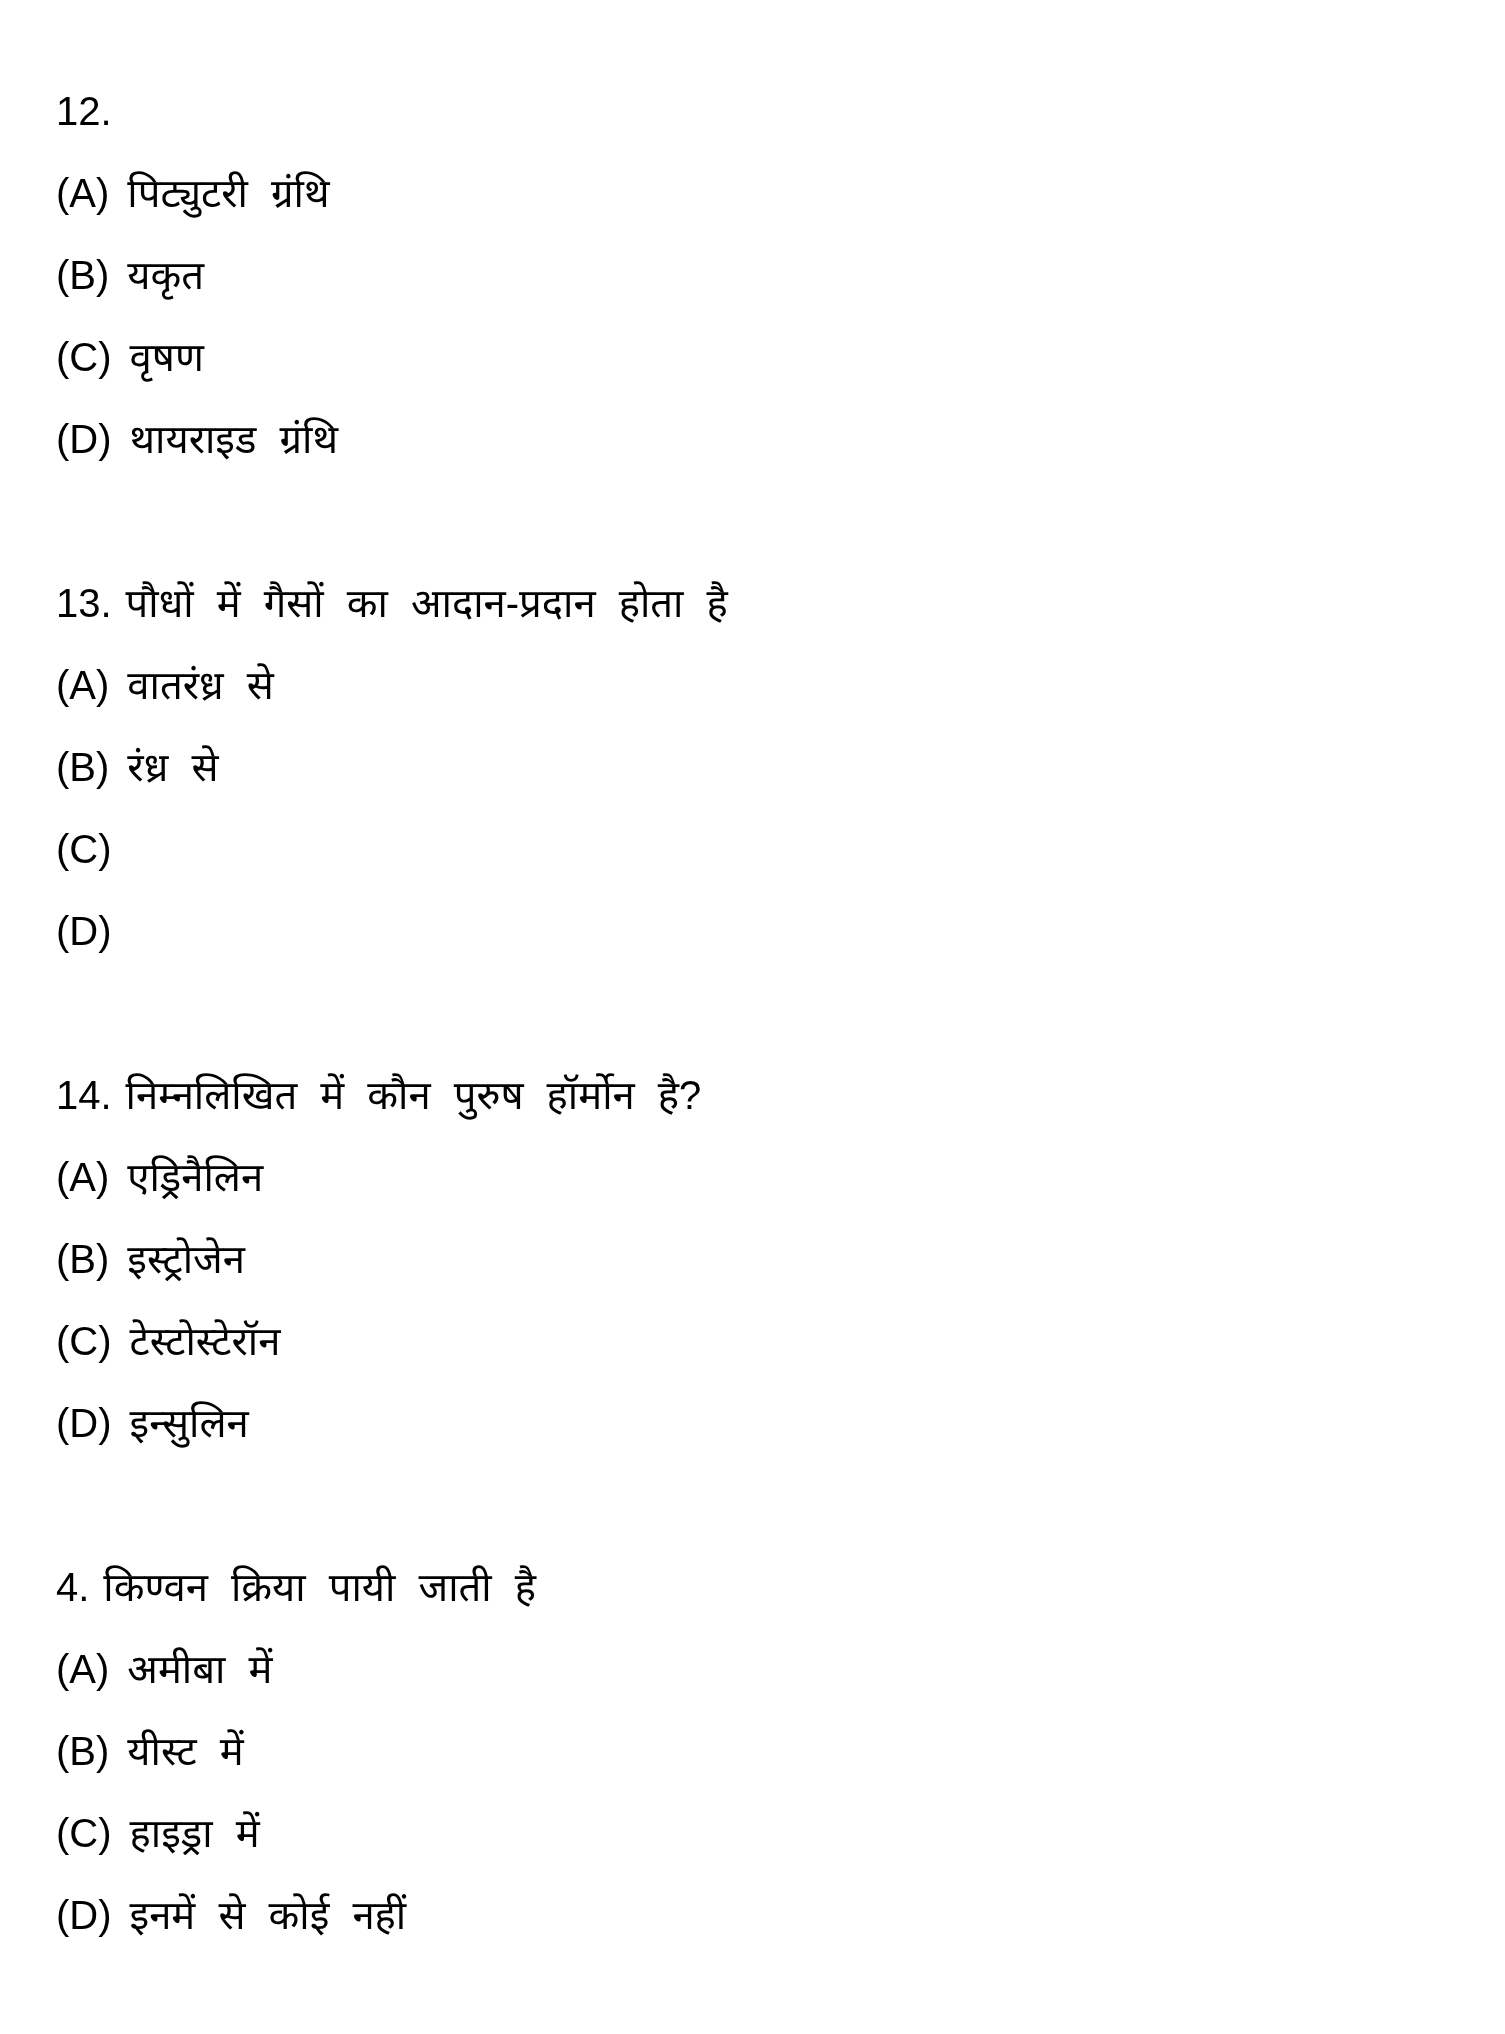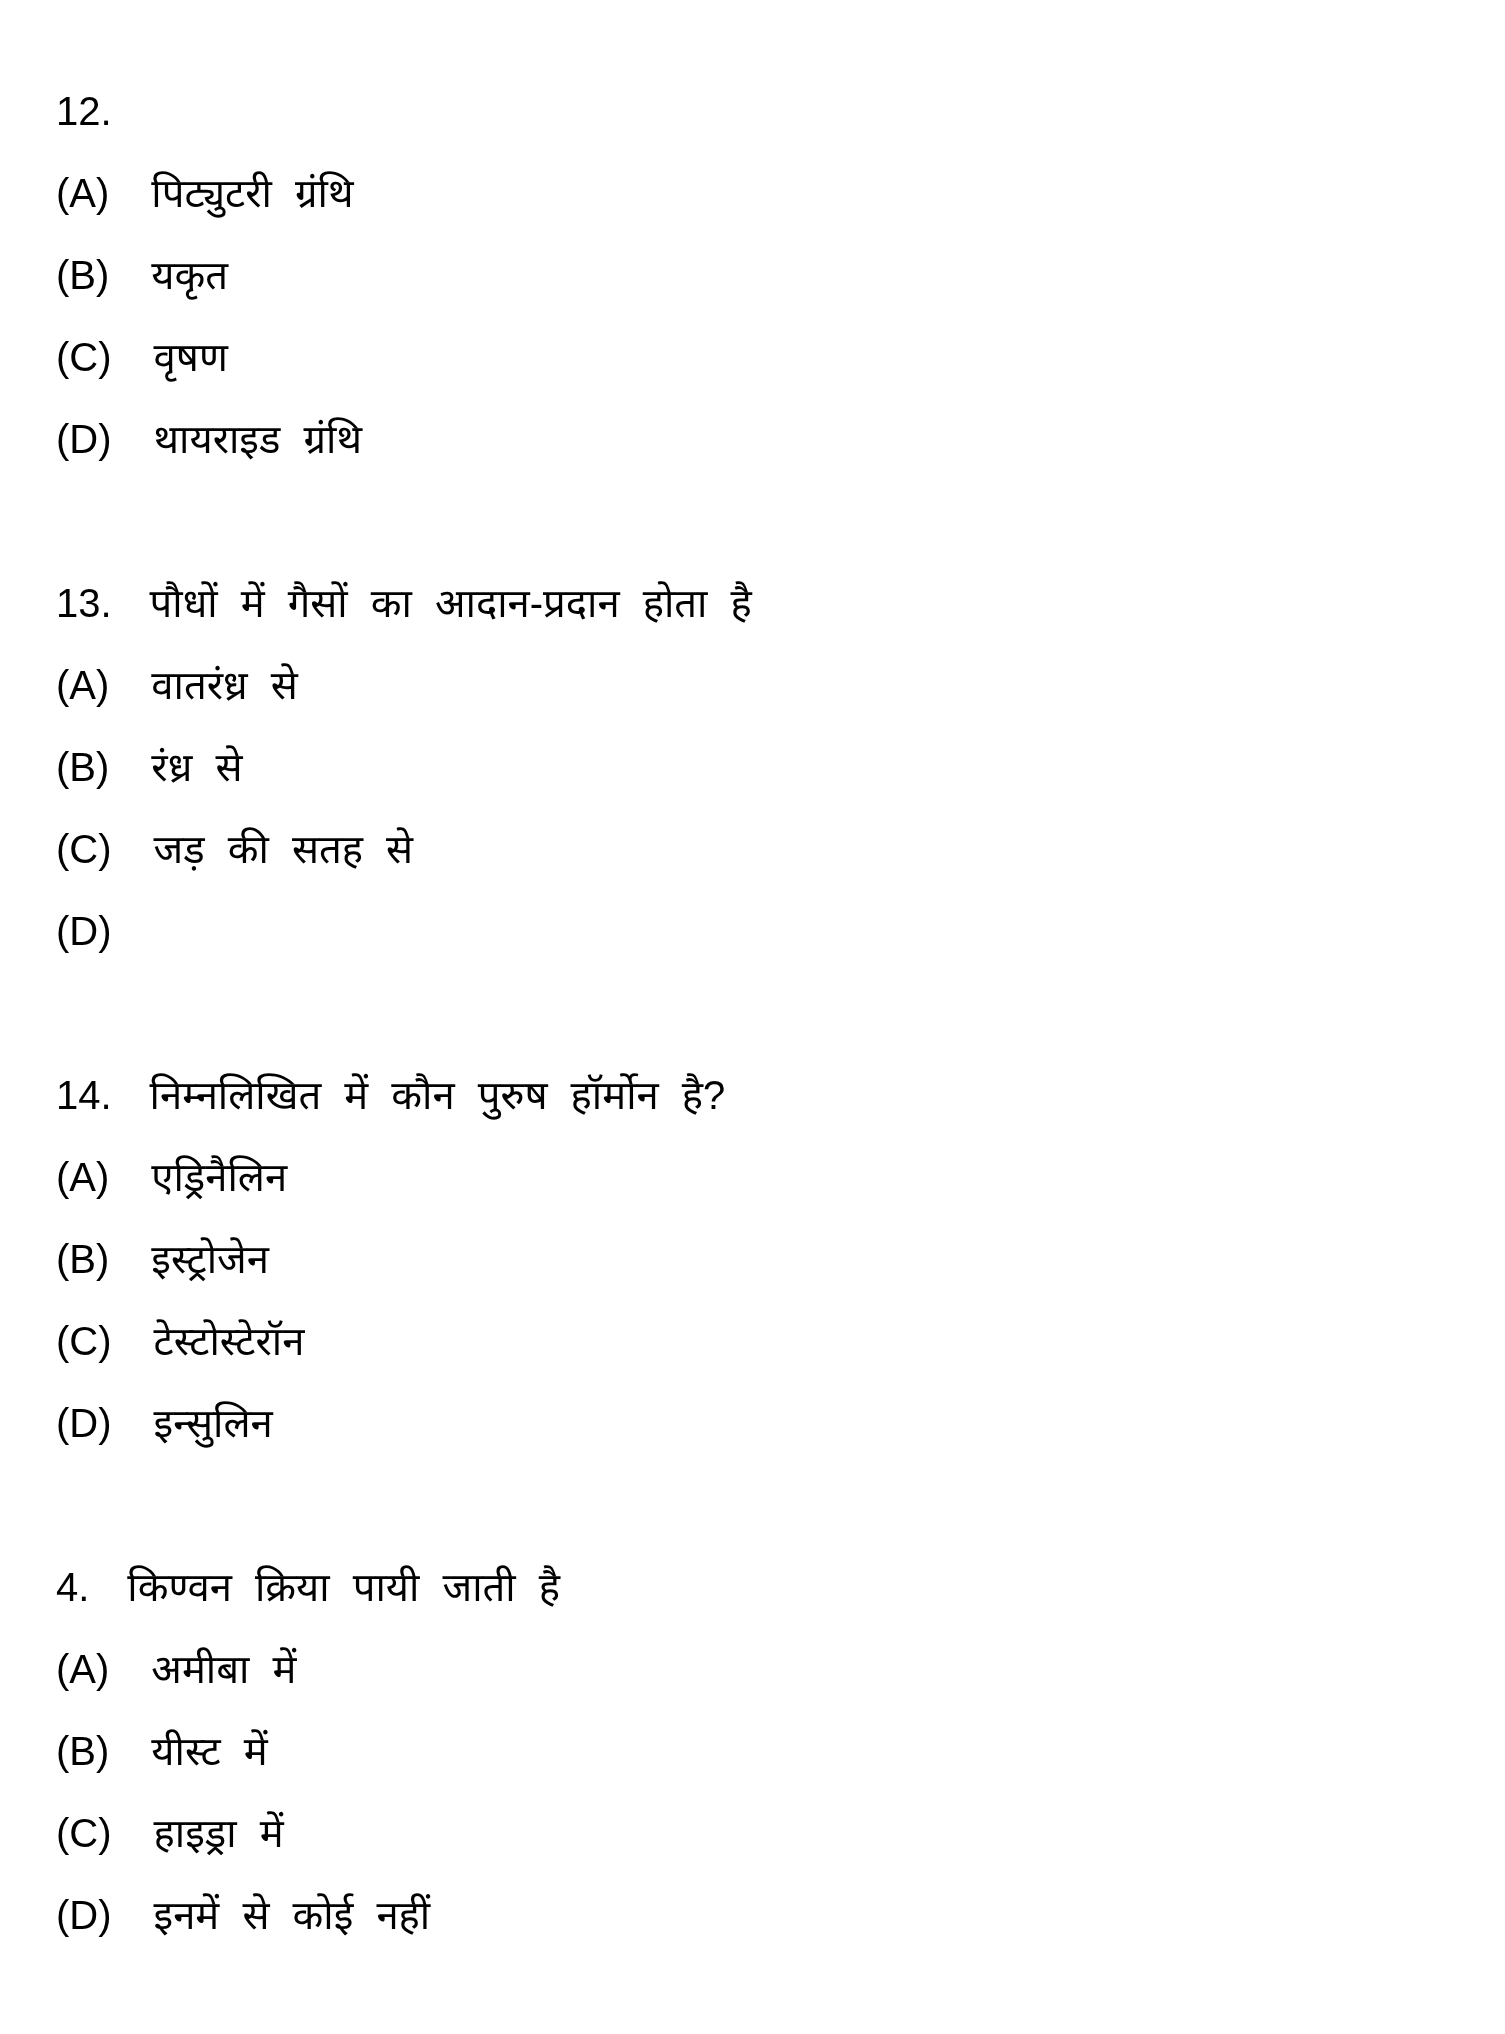--- a/index.html
+++ b/index.html
@@ -24,21 +24,20 @@
     .question-block {
       margin: 0 0 82px 0;
     }
     .line {
       font-size: 40px;
       line-height: 82px;
       height: 82px;
       white-space: nowrap;
       display: flex;
       align-items: center;
-      gap: 24px;
     }
     .q-number {
       display: inline-block;
       margin-right: 14px;
     }
     .opt-label {
       display: inline-block;
       margin-right: 18px;
     }
     .q-text, .opt-text {
@@ -81,21 +80,20 @@
     <div class="line">
       <span class="opt-label">(A)</span>
       <span class="opt-text">वातरंध्र से</span>
     </div>
     <div class="line">
       <span class="opt-label">(B)</span>
       <span class="opt-text">रंध्र से</span>
     </div>
     <div class="line">
       <span class="opt-label">(C)</span>
-      <span class="opt-text">जड़ की सतह से</span>
     </div>
     <div class="line">
       <span class="opt-label">(D)</span>
     </div>
   </div>
 
   <div class="question-block">
     <div class="line">
       <span class="q-number">14.</span>
       <span class="q-text">निम्नलिखित में कौन पुरुष हॉर्मोन है?</span>

